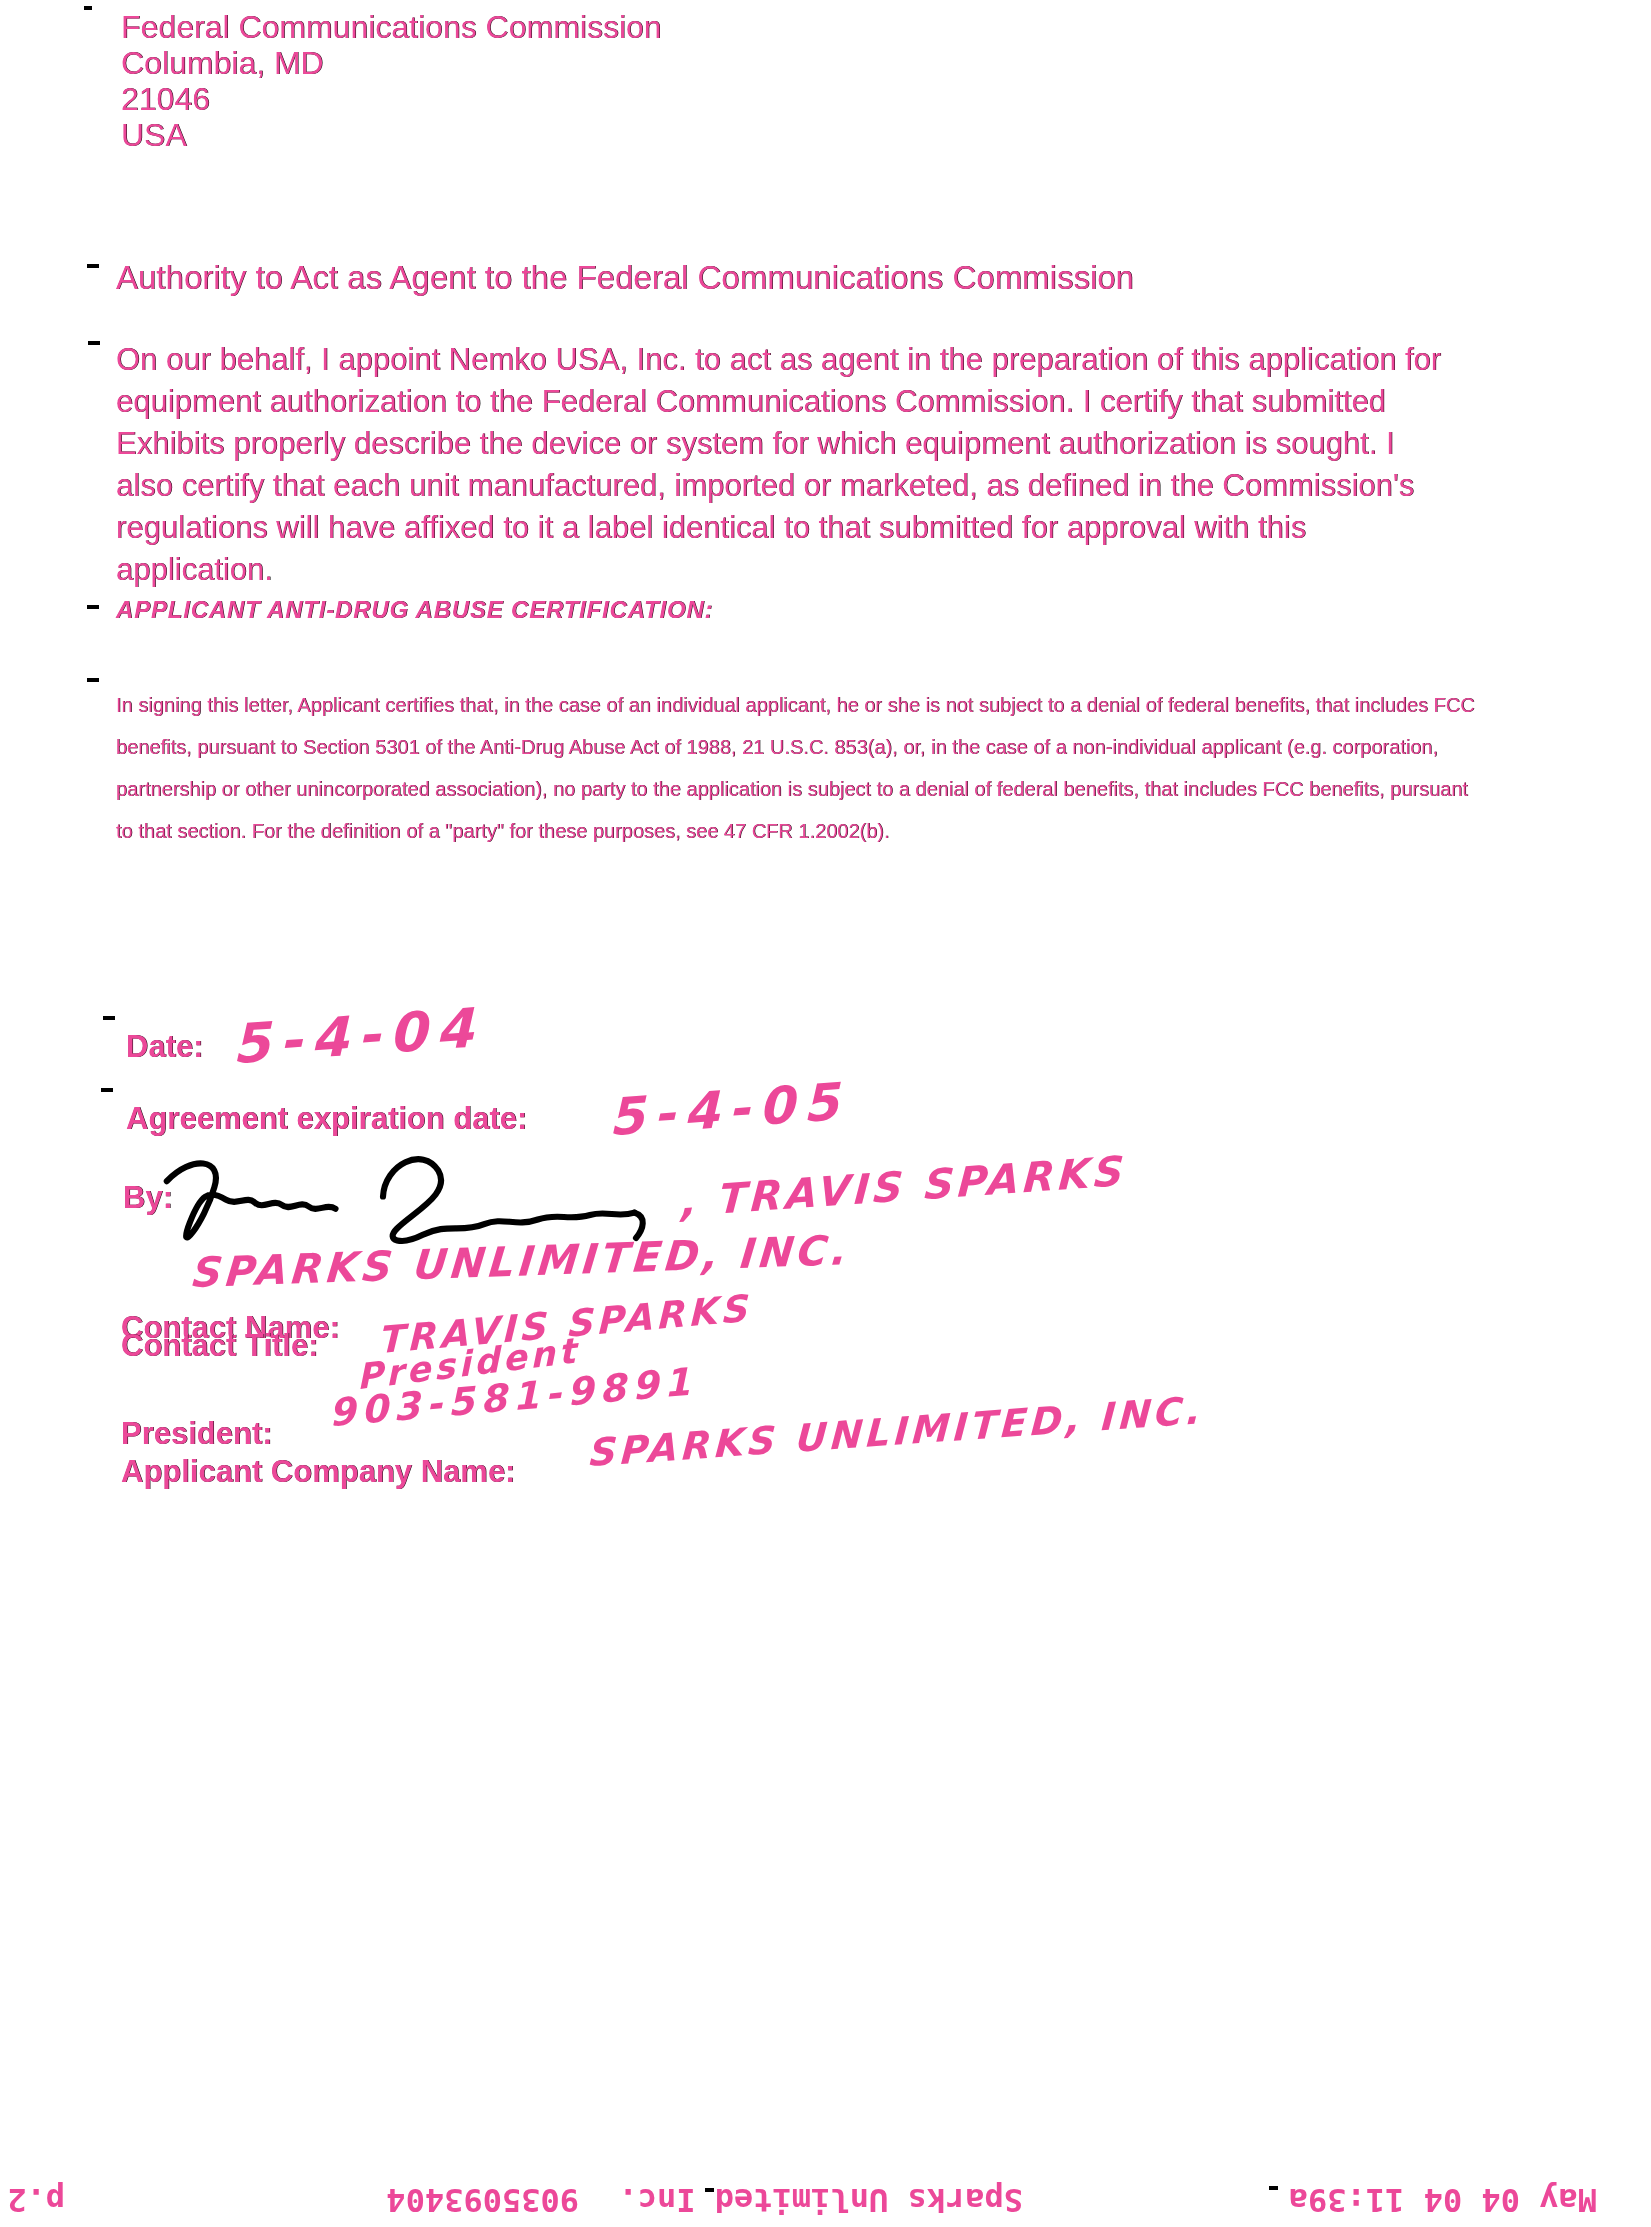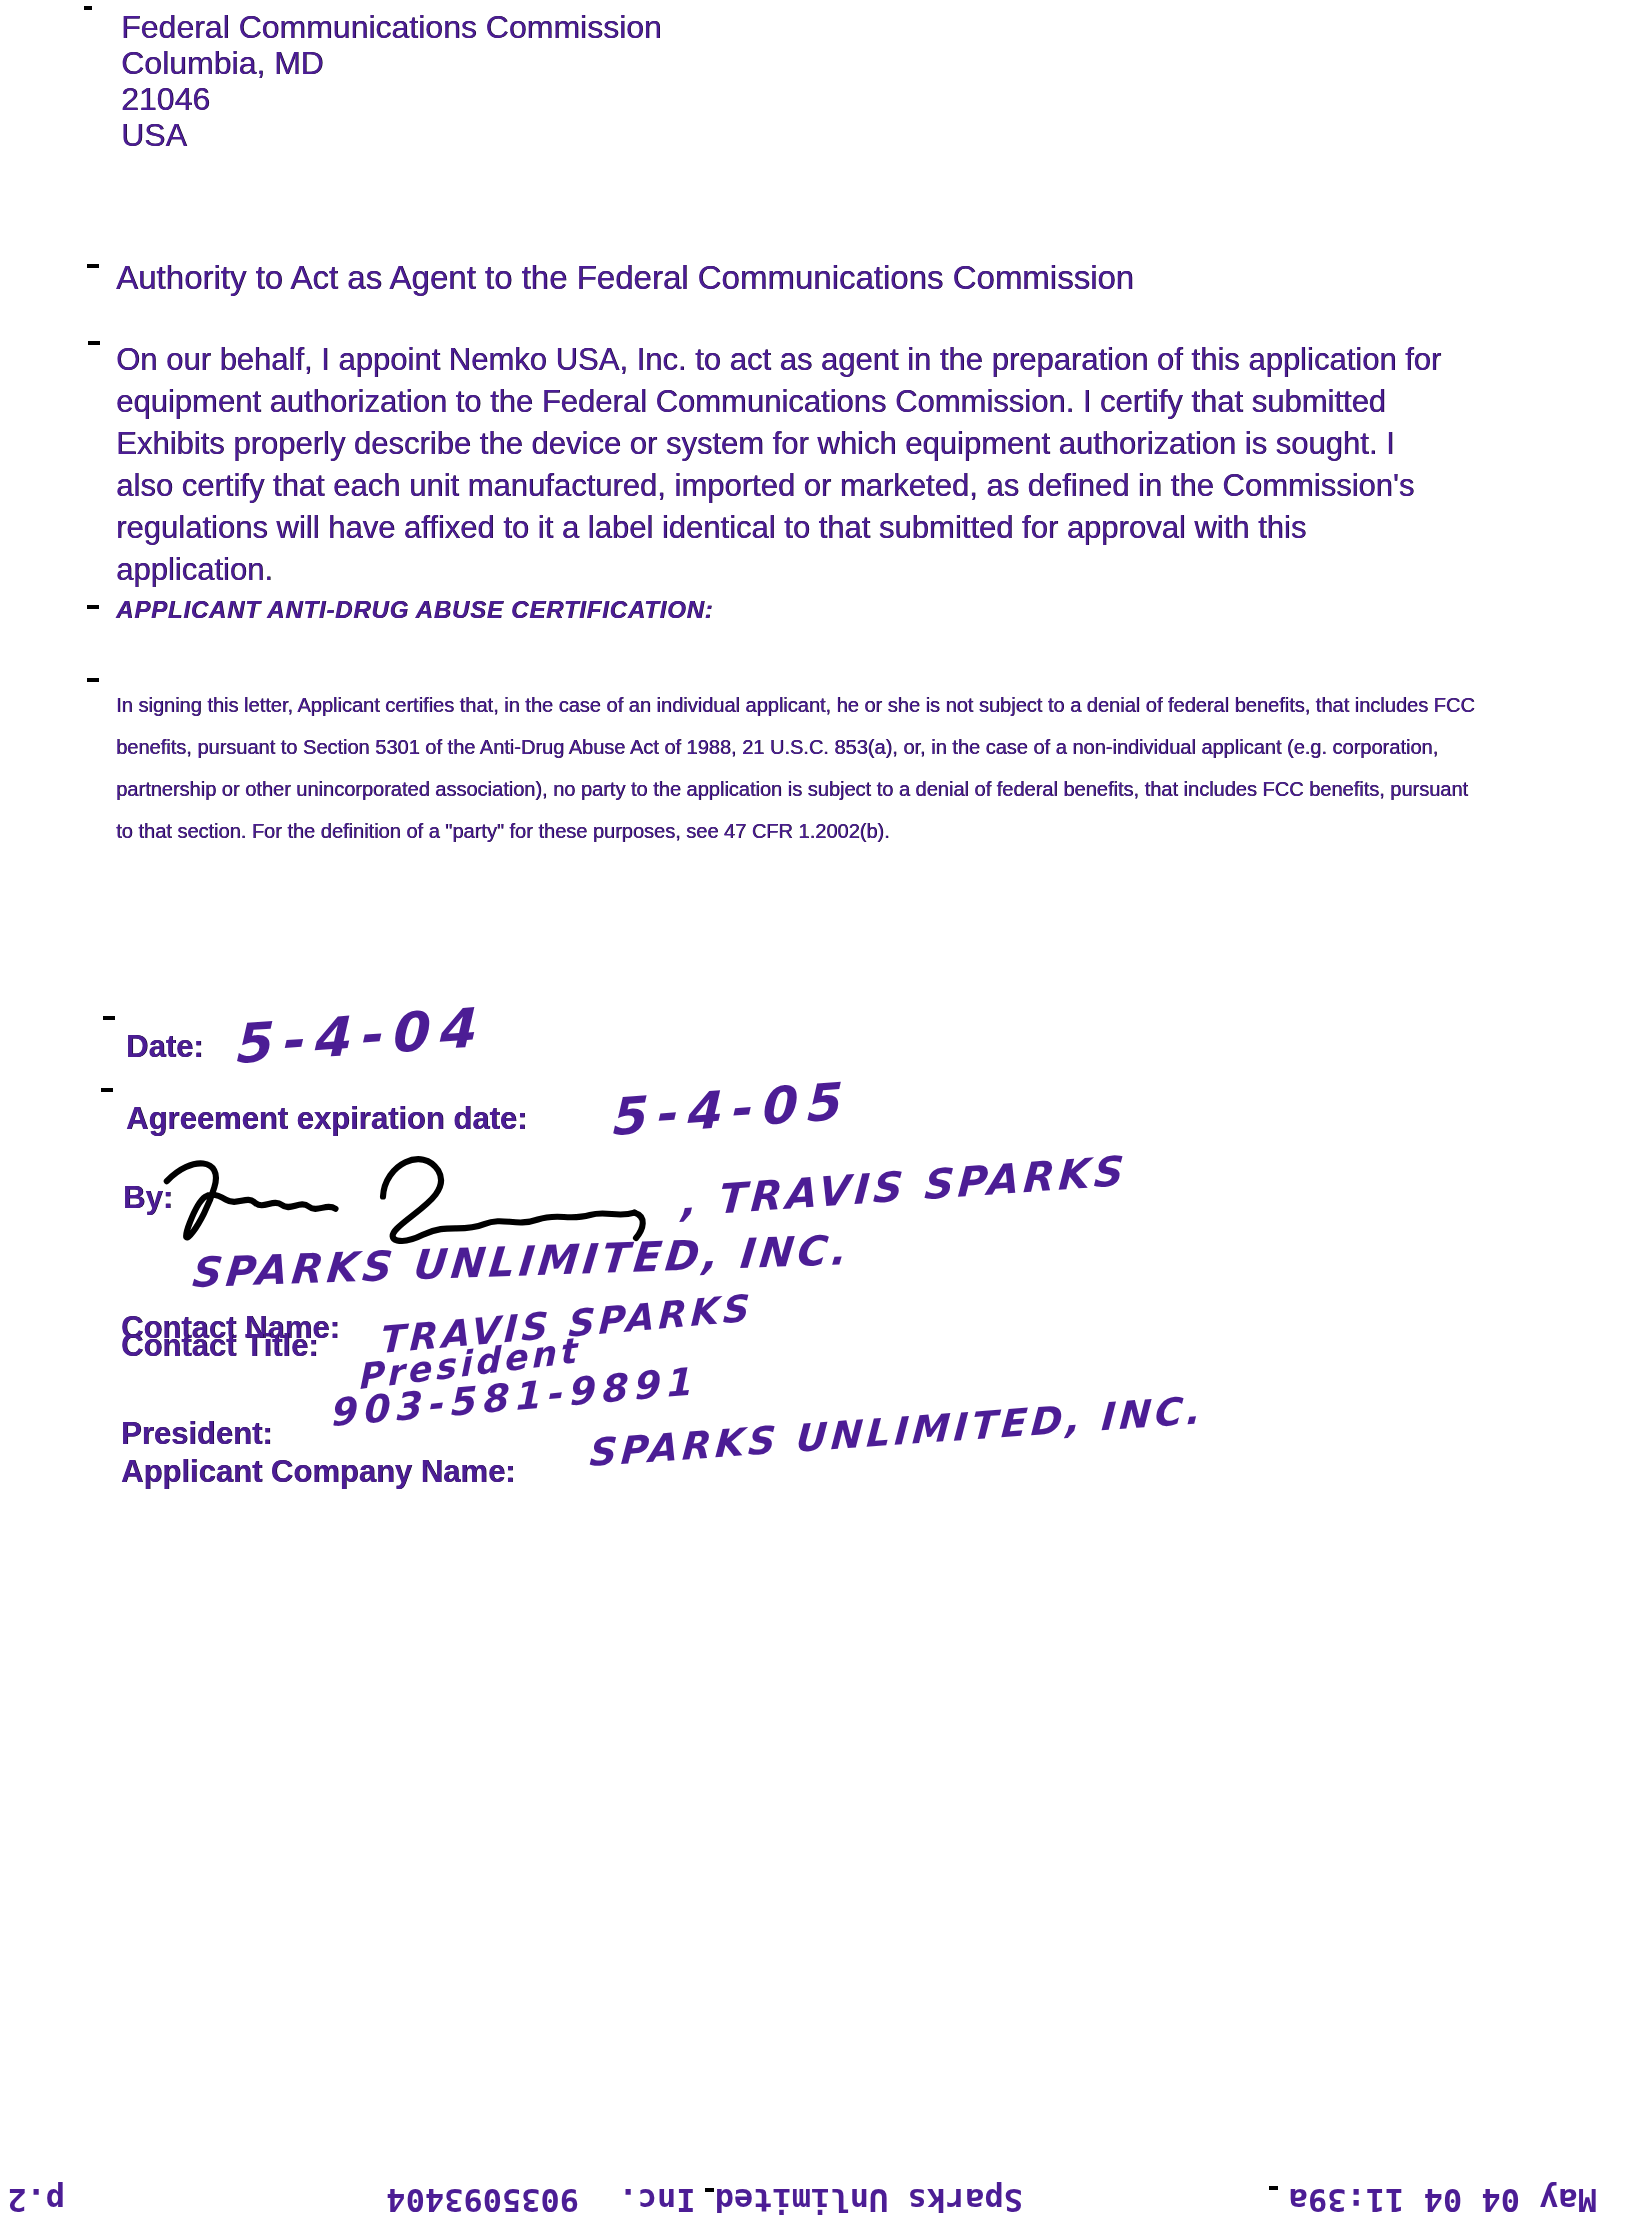--- a/index.html
+++ b/index.html
@@ -1,21 +1,21 @@
 <!DOCTYPE html>
 <html style="font-size:12.3px"><head>
 <meta charset="utf-8">
 <style>
   html, body { margin: 0; padding: 0; background: #ffffff; }
   .page {
     position: relative;
     width: 1651px;
     height: 2227px;
     background: #ffffff;
-    color: #4c1d95;
+    color: #ec4899;
     font-family: "Liberation Sans", sans-serif;
     overflow: hidden;
   }
   
   .typed { text-shadow: 0.5px 0 0 #000; }
 
   .address {
     position: absolute; left: 121px; top: 9.2px;
     font-size: 32px; line-height: 36px;
   }

